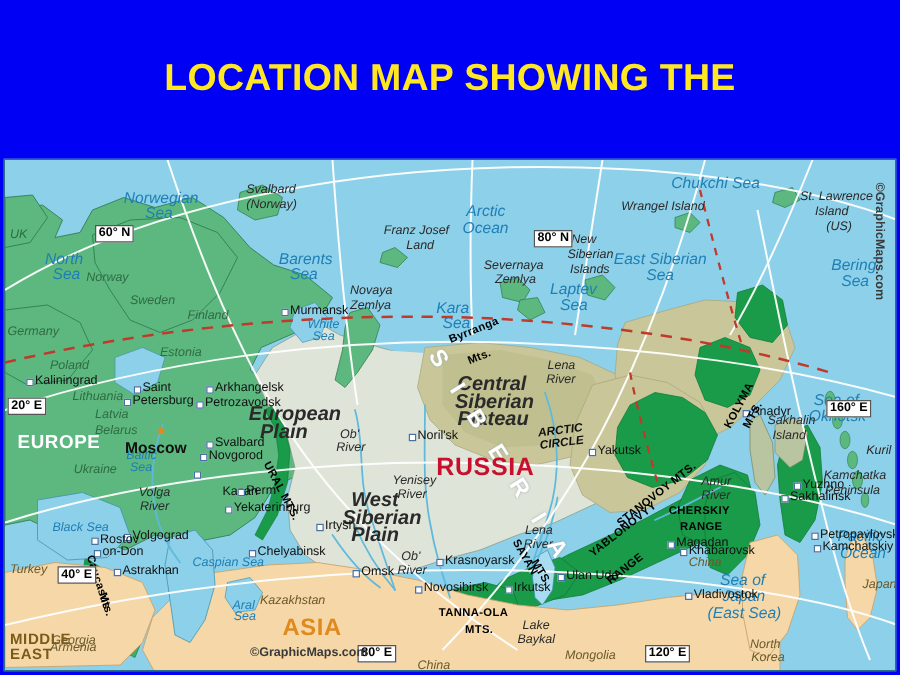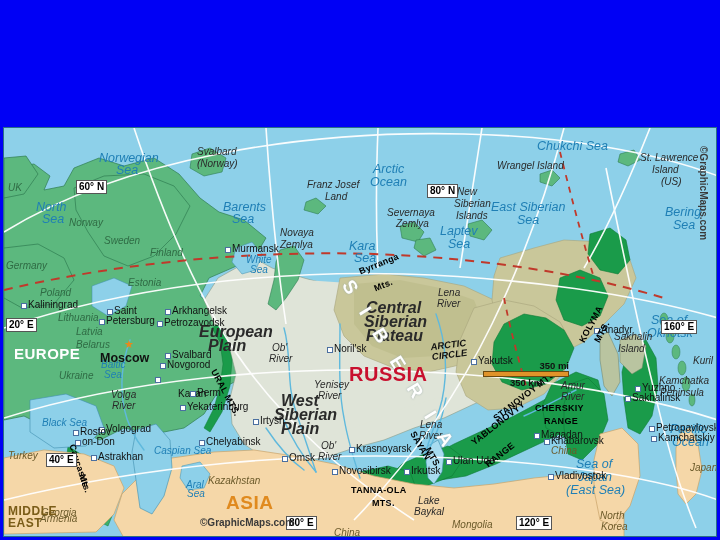--- a/index.html
+++ b/index.html
@@ -50,20 +50,21 @@
 
   .arc{position:absolute;color:#111;font-size:9.5px;font-weight:bold;font-style:italic;
        line-height:10px;text-align:center;}
 </style>
 </head>
 <body>
 
 <div id="page">
 
   <div id="banner">
+    <div class="tline">LOCATION MAP SHOWING THE</div>
   </div>
 
   <div id="map">
 
     <svg id="mapsvg" width="714" height="410" viewBox="0 0 714 410">
       <defs>
         <clipPath id="frame">
             <rect x="0" y="0" width="714" height="410"></rect>
           </clipPath>
       </defs>
@@ -416,20 +417,15 @@
 
     <div class="sib" style="left:352px;top:148px;transform:rotate(58deg);">S I B E R I A</div>
 
     <div class="lb rus" style="left:345px;top:236px;">RUSSIA</div>
 
     <div class="arc" style="left:427px;top:212px;transform:rotate(-7deg);">
       <div>ARCTIC</div>
       <div>CIRCLE</div>
     </div>
 
-    <div id="scale" style="left:479px;top:232px;">
-      <div class="t" style="text-align:right;width:86px;">350 mi</div>
-      <div class="bar"></div>
-      <div class="t" style="text-align:center;width:86px;">350 km</div>
-    </div>
 
   </div>
 </div>
 
 </body></html>

